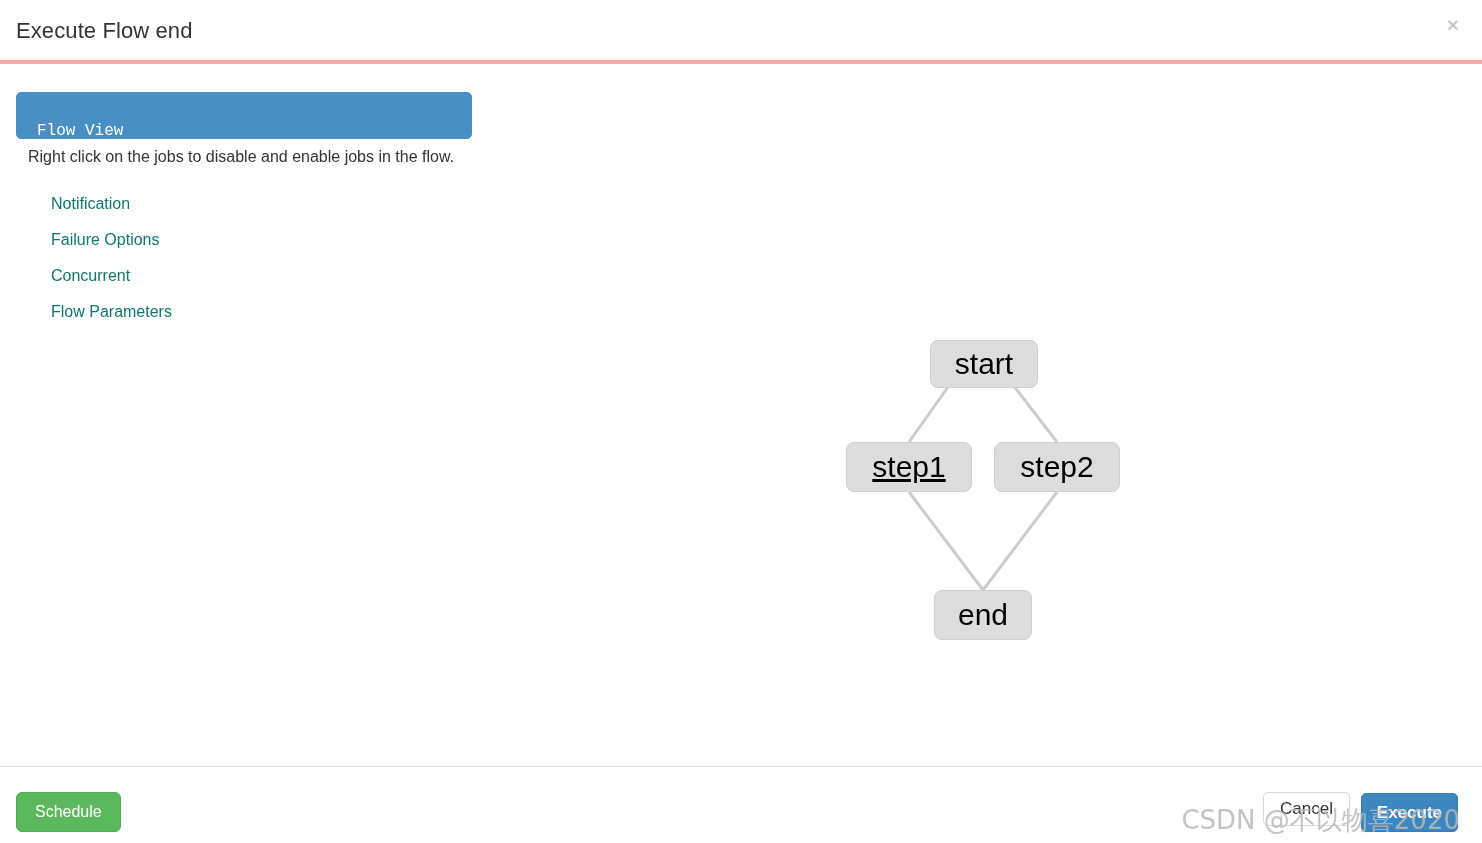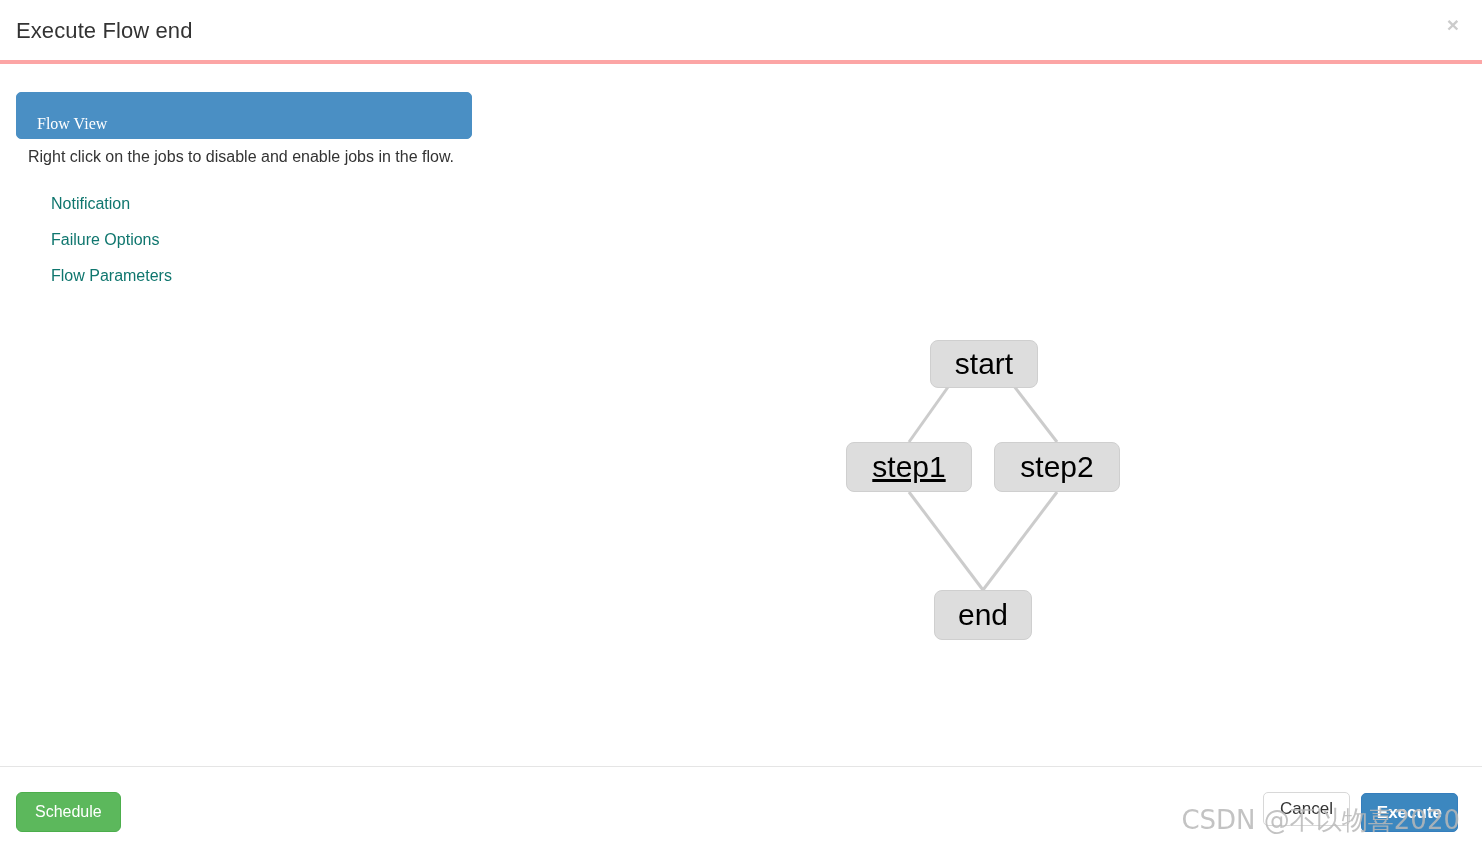--- a/index.html
+++ b/index.html
@@ -81,23 +81,23 @@
     display: block;
     width: 456px;
     height: 47px;
     box-sizing: border-box;
     background: #4a8fc4;
     border: 1px solid #4a8fc4;
     border-radius: 5px;
     color: #ffffff;
     font-size: 16px;
     line-height: 45px;
-    padding: 8px 20px;
+    padding: 16px 20px;
     text-align: left;
-    font-family: Liberation Serif, serif;
+    font-family: Liberation Mono, monospace;
     cursor: pointer;
   }
   #sidebar-hint {
     margin-top: 6px;
     font-size: 16px;
     line-height: 24px;
     color: #333333;
     width: 430px;
     margin-left: 12px;
   }
@@ -230,20 +230,23 @@
 
     <div id="sidebar">
       <button id="flow-view-tab">Flow View</button>
       <div id="sidebar-hint">Right click on the jobs to disable and enable jobs in the flow.</div>
       <ul id="sidebar-links">
         <li>
           <a>Notification</a>
         </li>
         <li>
           <a>Failure Options</a>
+        </li>
+        <li>
+          <a>Concurrent</a>
         </li>
         <li>
           <a>Flow Parameters</a>
         </li>
       </ul>
     </div>
 
     <div id="flow-graph">
       <svg id="flow-edges" width="430" height="420">
           <line x1="210" y1="133" x2="139" y2="233" stroke="#cccccc" stroke-width="3"></line>

